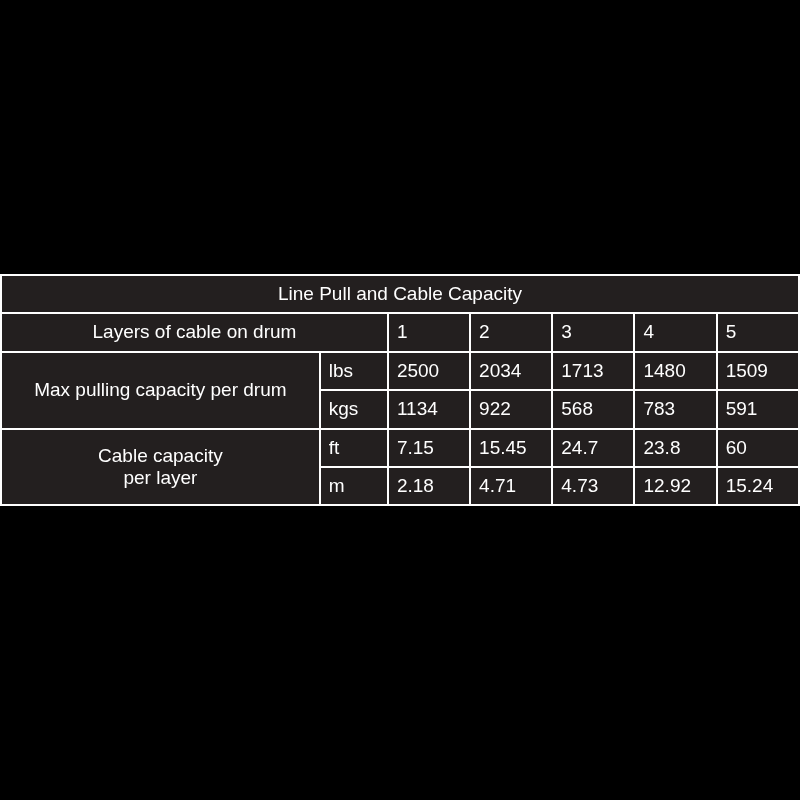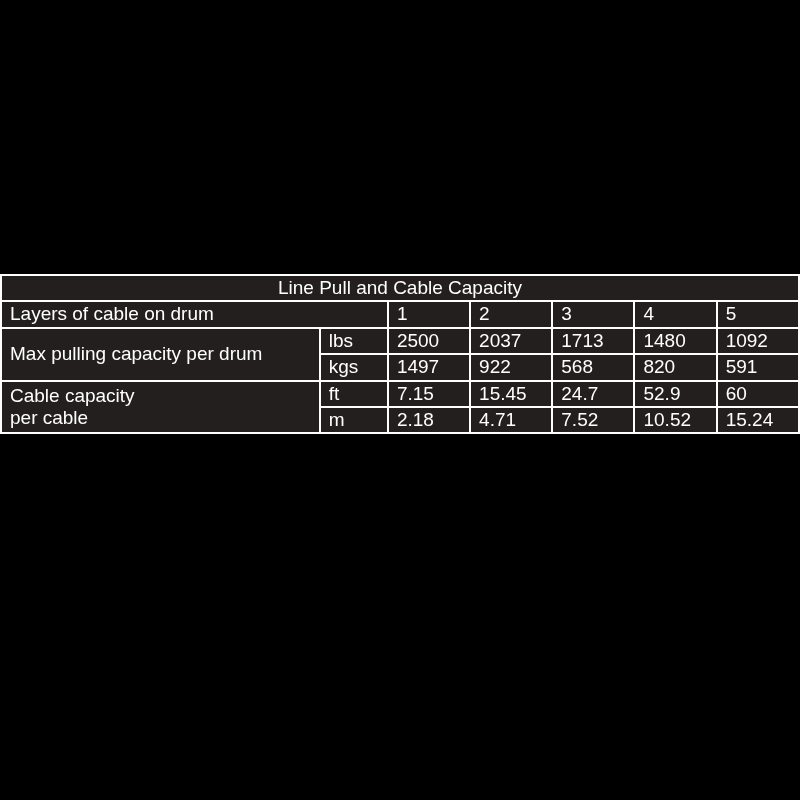--- a/index.html
+++ b/index.html
@@ -29,36 +29,36 @@
   table.capacity {
     border-collapse: collapse;
     width: 800px;
     table-layout: fixed;
     background: #231f1f;
   }
   table.capacity td {
     border: 2px solid #ffffff;
     color: #ffffff;
     font-size: 19px;
-    padding: 1px 8px;
+    padding: 7px 8px;
     vertical-align: middle;
     line-height: 1.18;
     background: #231f1f;
   }
   td.title {
     text-align: center;
     font-size: 22px;
     border-left: none;
     border-right: none;
     border-top: none;
     padding: 9px 8px 10px 8px;
   }
   td.rowlabel {
     border-left: none;
-    text-align: left;
+    text-align: center;
   }
   td.unit {
     text-align: left;
   }
   td.num {
     text-align: left;
   }
   td.last {
     border-right: none;
   }
@@ -94,50 +94,50 @@
           <td class="num last">5</td>
         </tr>
 
         <tr>
           <td class="rowlabel" rowspan="2">
             <span>Max pulling capacity per</span>
             <span>drum</span>
           </td>
           <td class="unit">lbs</td>
           <td class="num">2500</td>
-          <td class="num">2037</td>
+          <td class="num">2034</td>
           <td class="num">1713</td>
           <td class="num">1480</td>
-          <td class="num last">1092</td>
+          <td class="num last">1509</td>
         </tr>
         <tr>
           <td class="unit">kgs</td>
-          <td class="num">1497</td>
+          <td class="num">1134</td>
           <td class="num">922</td>
           <td class="num">568</td>
-          <td class="num">820</td>
+          <td class="num">783</td>
           <td class="num last">591</td>
         </tr>
 
         <tr>
           <td class="rowlabel" rowspan="2">
             <span>Cable capacity</span><br>
-            <span> per cable</span>
+            <span> per layer</span>
           </td>
           <td class="unit">ft</td>
           <td class="num">7.15</td>
           <td class="num">15.45</td>
           <td class="num">24.7</td>
-          <td class="num">52.9</td>
+          <td class="num">23.8</td>
           <td class="num last">60</td>
         </tr>
         <tr>
           <td class="unit">m</td>
           <td class="num">2.18</td>
           <td class="num">4.71</td>
-          <td class="num">7.52</td>
-          <td class="num">10.52</td>
+          <td class="num">4.73</td>
+          <td class="num">12.92</td>
           <td class="num last">15.24</td>
         </tr>
       </tbody>
     </table>
   </div>
 </div>
 
 </body></html>

